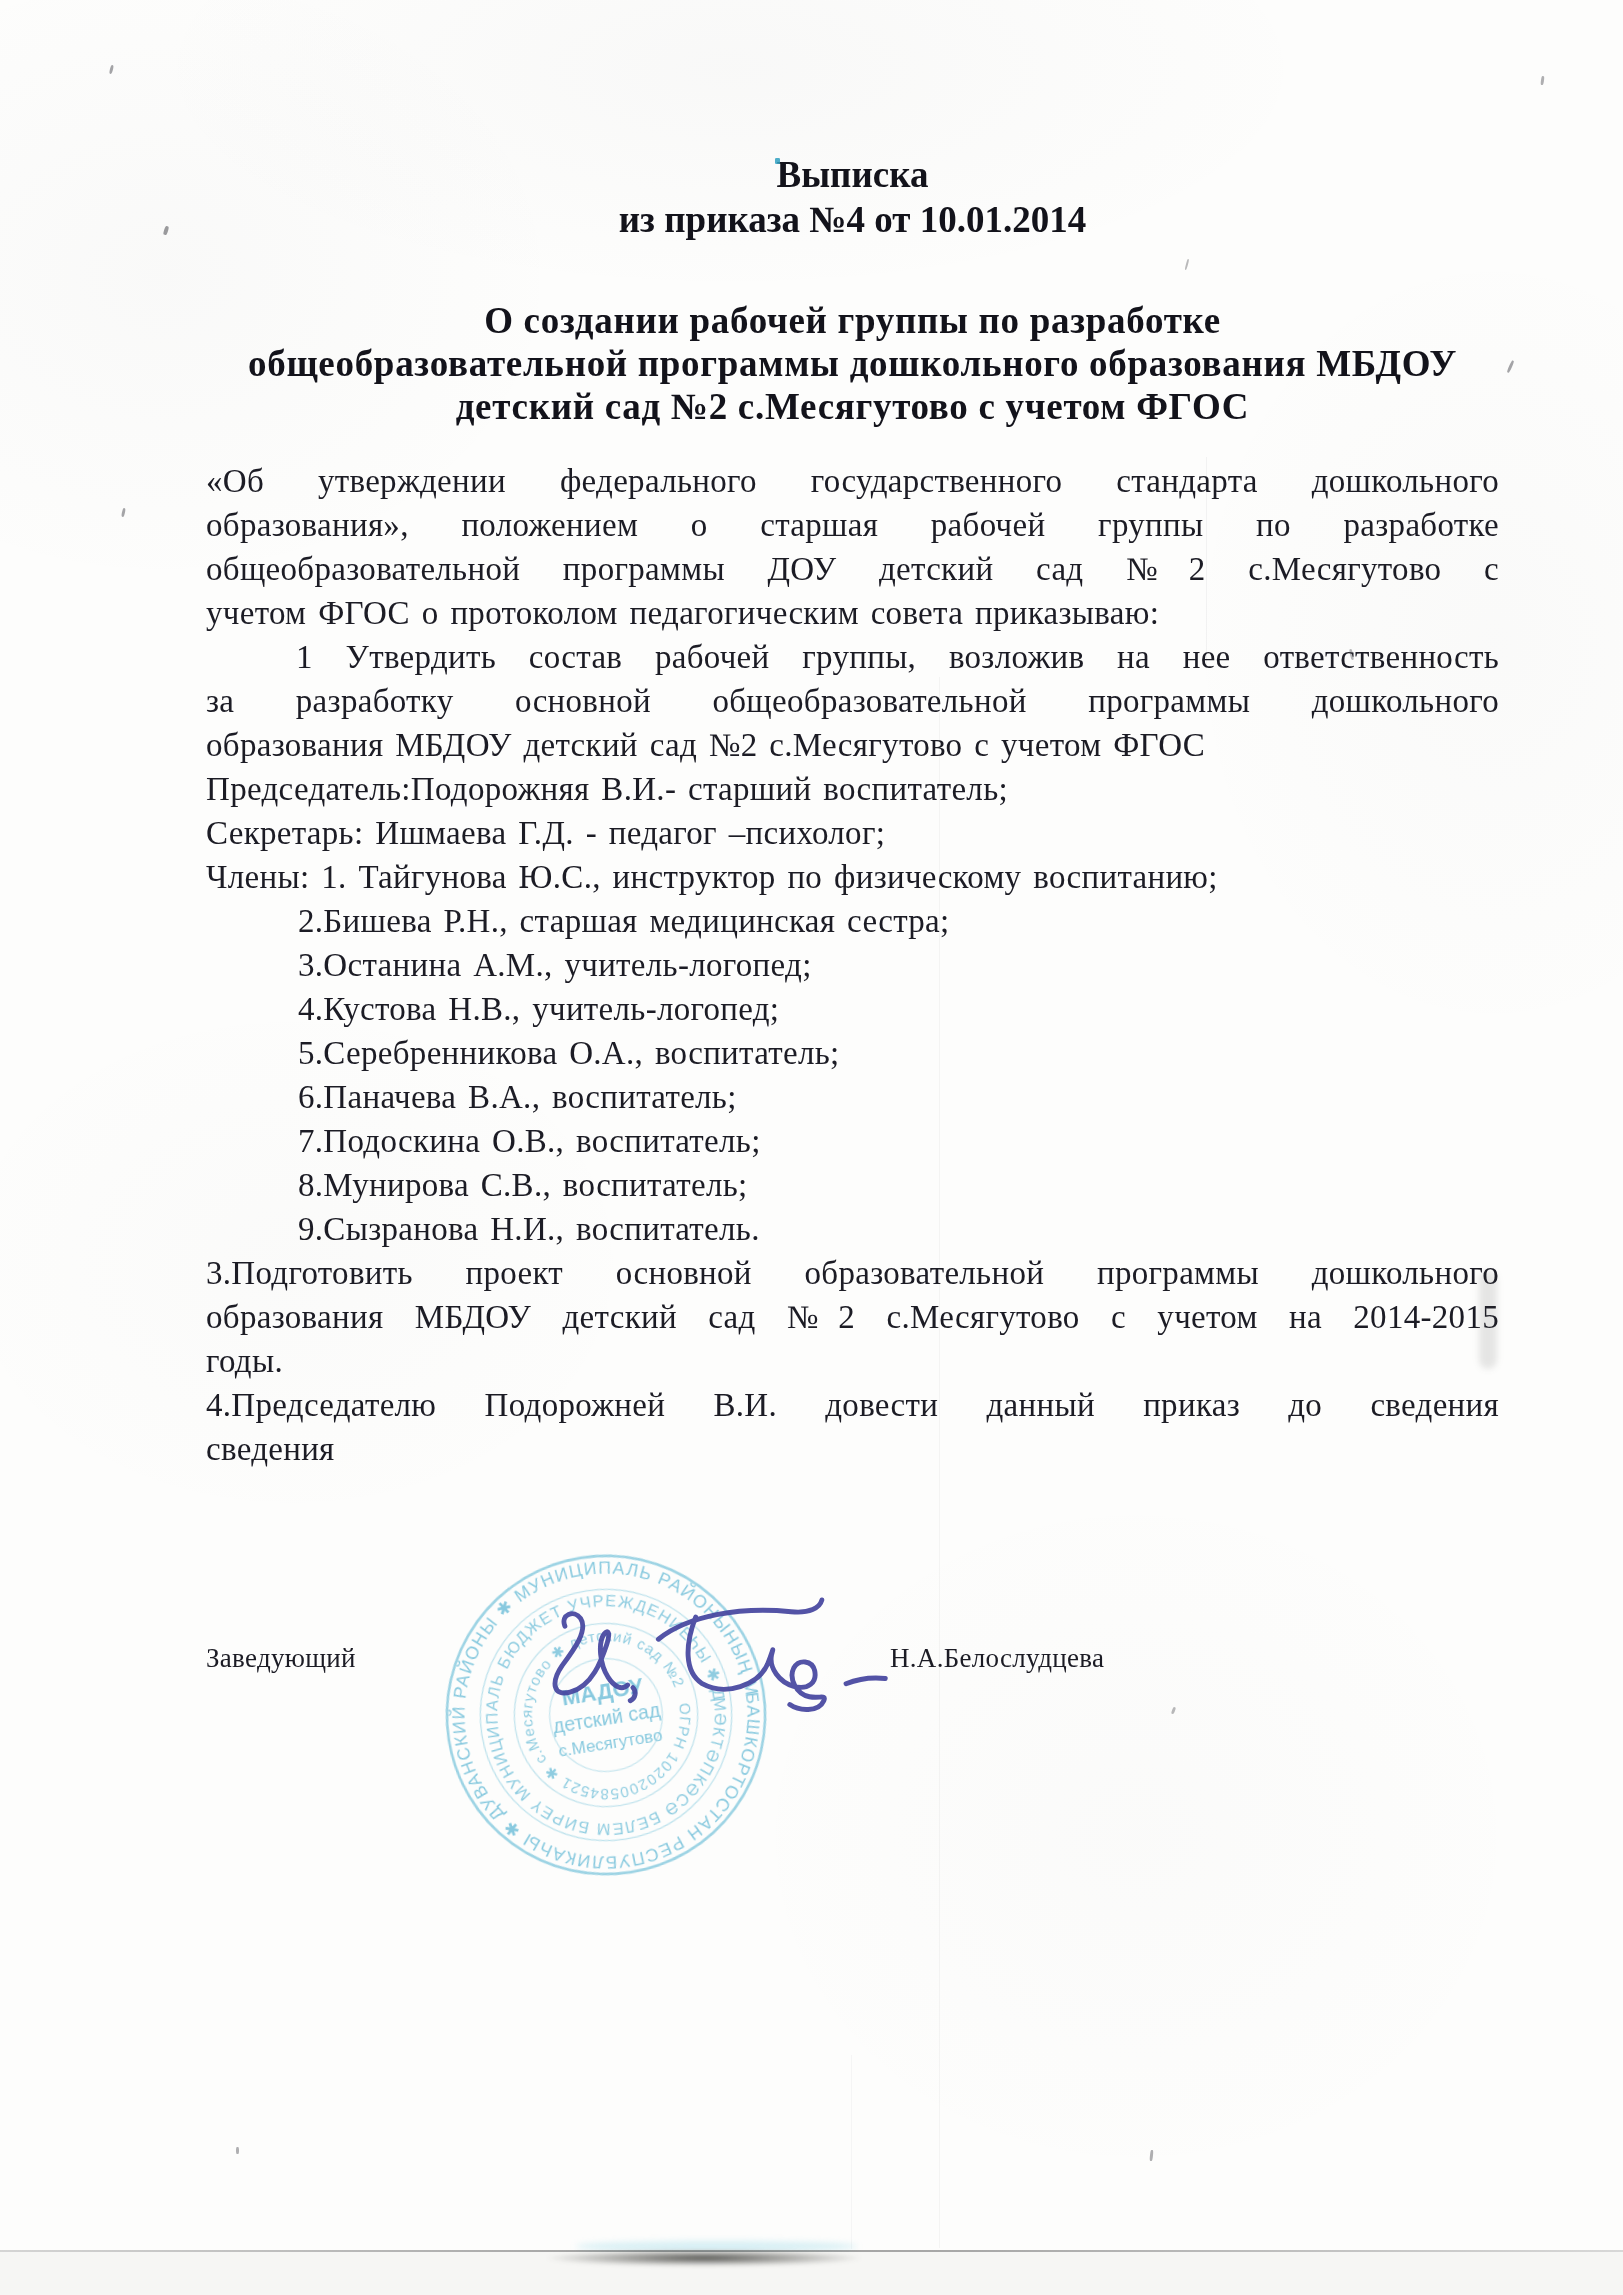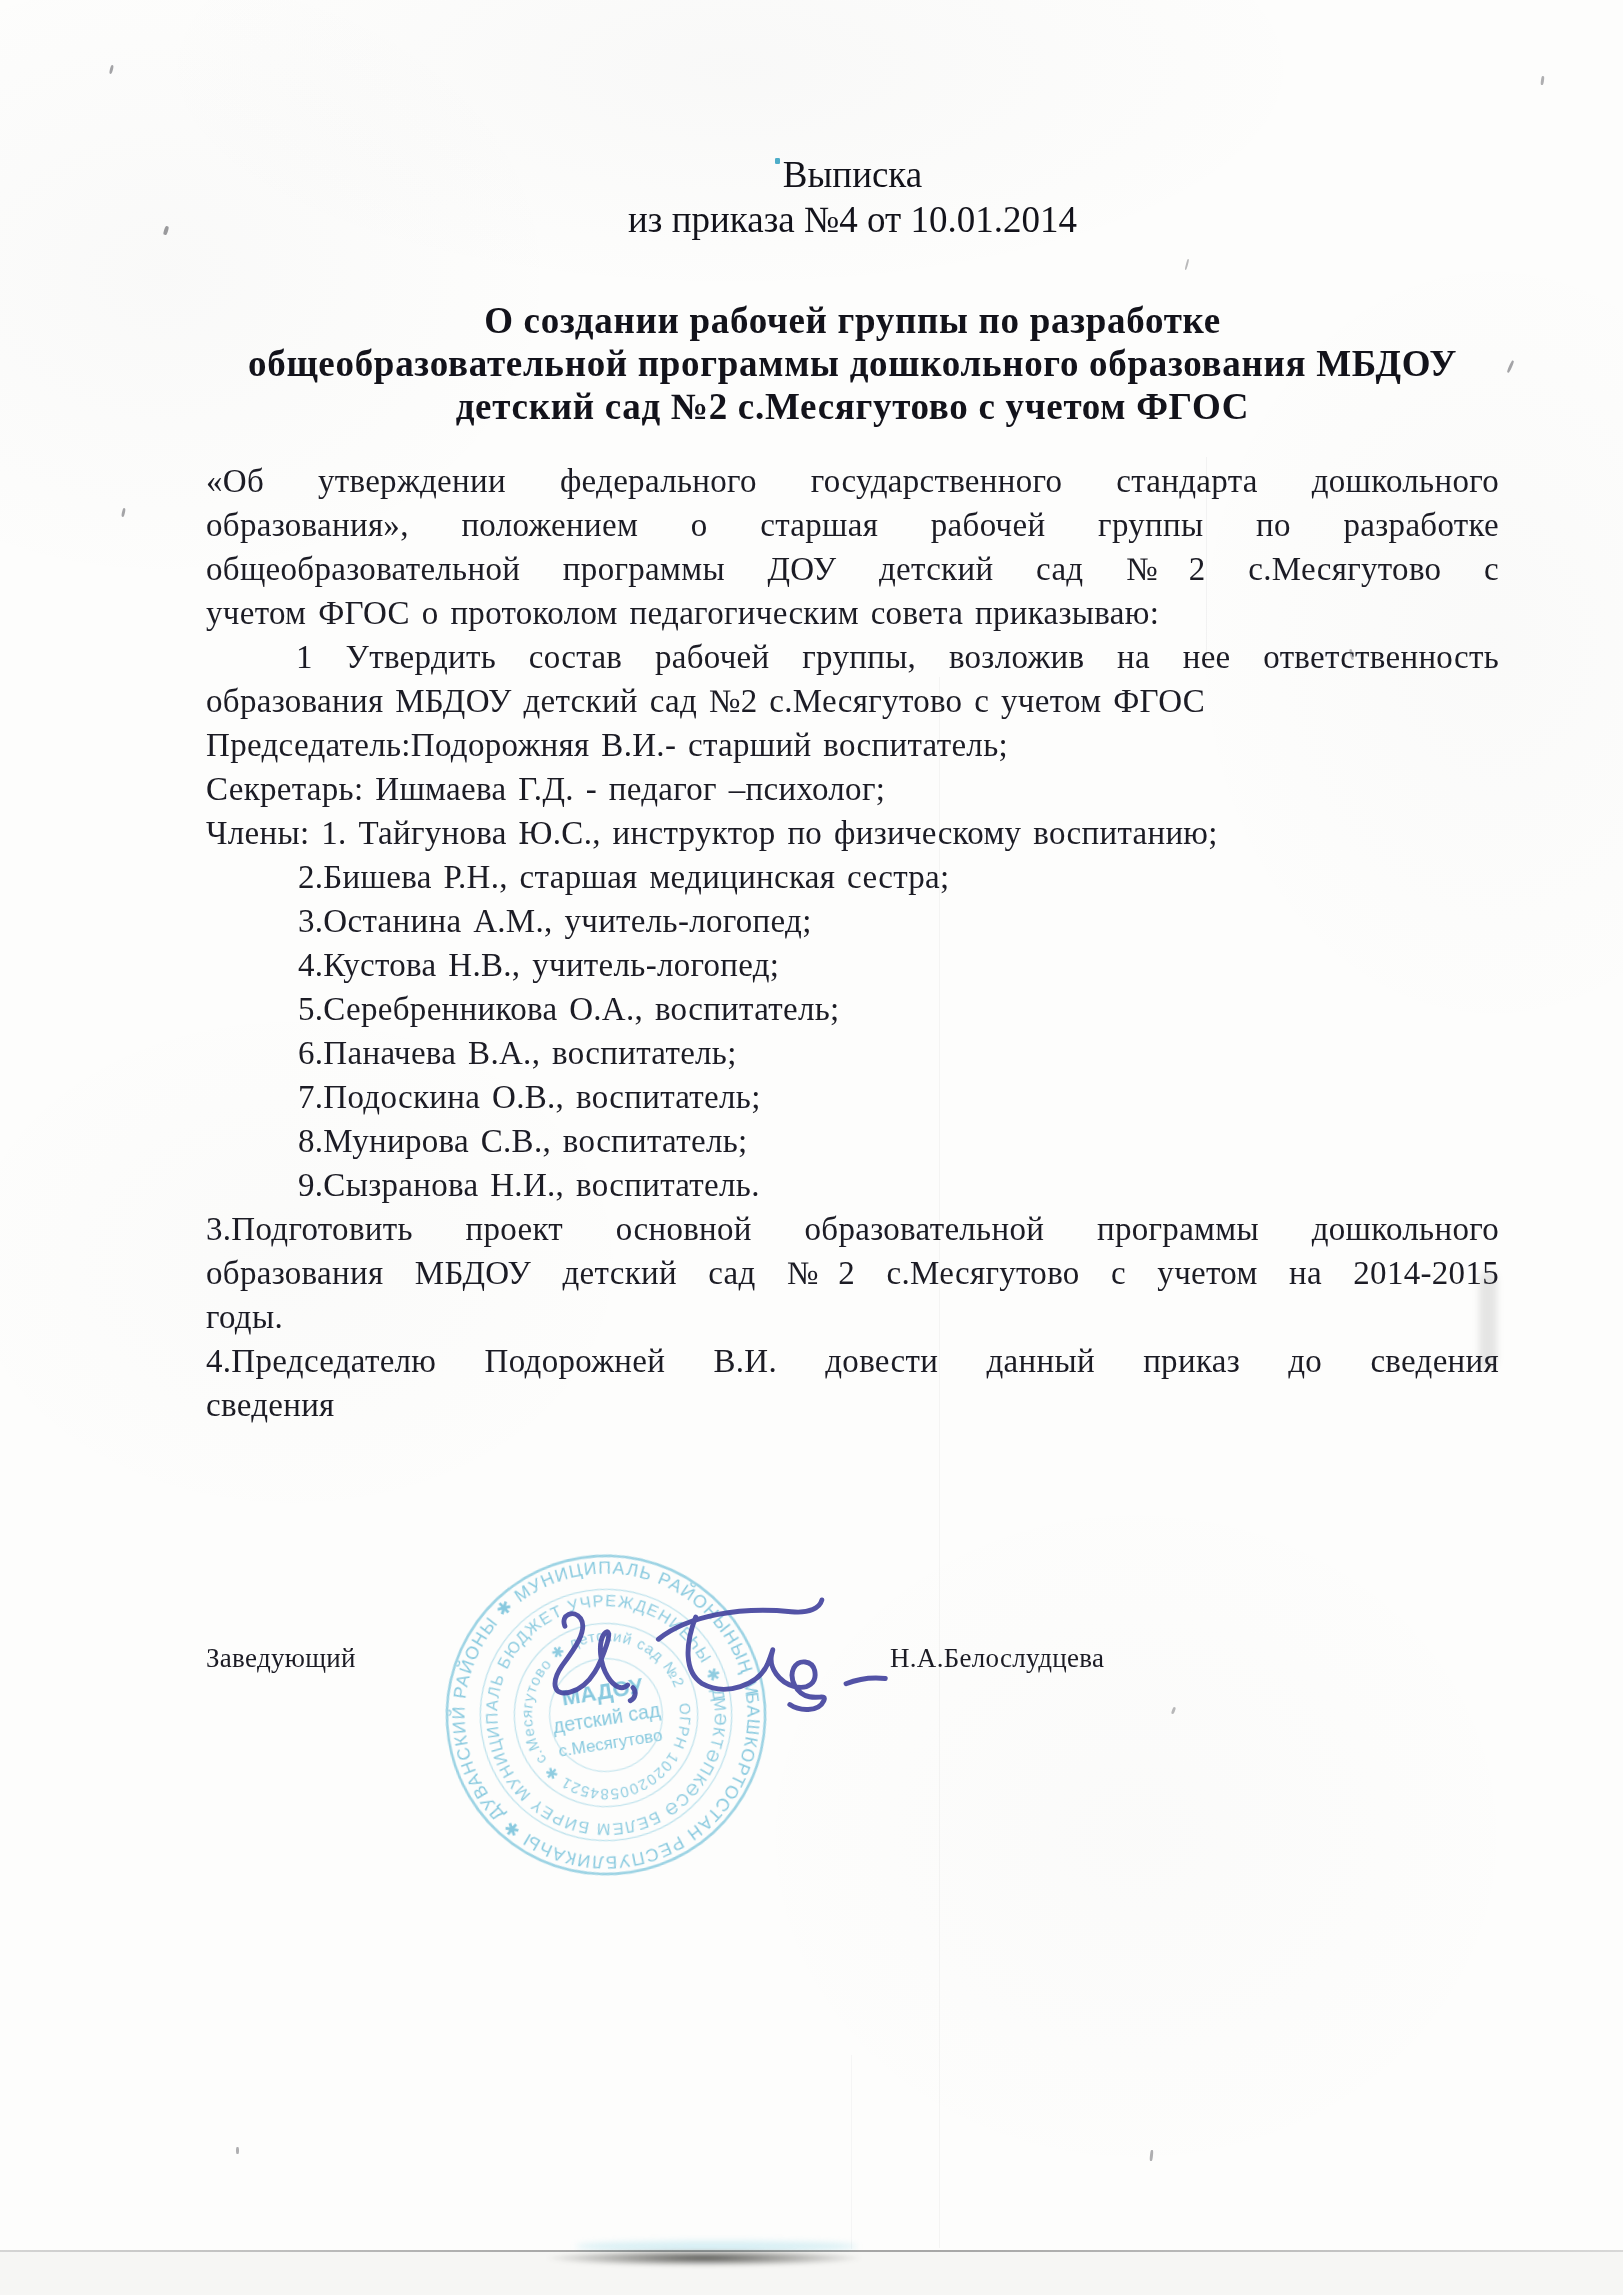--- a/index.html
+++ b/index.html
@@ -15,21 +15,21 @@
       radial-gradient(589px 458px at 10% 12%, rgba(90,90,100,0.022), transparent 70%),
       radial-gradient(458px 589px at 92% 28%, rgba(90,90,100,0.018), transparent 70%),
       radial-gradient(851px 327px at 45% 3%, rgba(90,90,100,0.028), transparent 70%),
       radial-gradient(524px 393px at 18% 55%, rgba(90,90,100,0.015), transparent 70%),
       radial-gradient(589px 524px at 70% 80%, rgba(90,90,100,0.014), transparent 70%);
     color:#1d1d26;
   }
   .content { position:absolute; left:206px; width:1293px; }
 
   
-  .title { top:152px; text-align:center; font-weight:normal; font-size:37px; line-height:45px; color:#13131b; }
+  .title { top:152px; text-align:center; font-weight:bold; font-size:37px; line-height:45px; color:#13131b; }
   .subject { top:287px; text-align:center; font-weight:bold; font-size:37px; line-height:43px; letter-spacing:0.7px; color:#13131b;margin-top:12px; }
 
   
   .body { top:459px; font-size:33px; line-height:44px; letter-spacing:0.3px; word-spacing:3.3px; color:#1c1c25; }
   .body .j { text-align:justify; text-align-last:justify; }
   .body .l { text-align:left; }
   .body .ind1 { text-indent:103px; }
   .body .ind2 { text-indent:90px; }
   .body .mem { padding-left:92px; }
 
@@ -88,20 +88,21 @@
     <div>общеобразовательной программы дошкольного образования МБДОУ</div>
     <div>детский сад №2 с.Месягутово с учетом ФГОС</div>
   </div>
 
   <div class="content body">
     <div class="j">«Об утверждении федерального государственного стандарта дошкольного</div>
     <div class="j">образования», положением о старшая рабочей группы по разработке</div>
     <div class="j">общеобразовательной программы ДОУ детский сад №2 с.Месягутово с</div>
     <div class="l">учетом ФГОС о протоколом педагогическим совета приказываю:</div>
     <div class="j ind2">1  Утвердить состав рабочей группы, возложив на нее ответственность</div>
+    <div class="j">за разработку основной общеобразовательной программы дошкольного</div>
     <div class="l">образования МБДОУ детский сад №2 с.Месягутово с учетом ФГОС</div>
     <div class="l">Председатель:Подорожняя В.И.- старший воспитатель;</div>
     <div class="l">Секретарь: Ишмаева Г.Д. -  педагог –психолог;</div>
     <div class="l">Члены: 1. Тайгунова Ю.С., инструктор по физическому воспитанию;</div>
     <div class="l mem">2.Бишева Р.Н., старшая медицинская сестра;</div>
     <div class="l mem">3.Останина А.М., учитель-логопед;</div>
     <div class="l mem">4.Кустова Н.В., учитель-логопед;</div>
     <div class="l mem">5.Серебренникова О.А., воспитатель;</div>
     <div class="l mem">6.Паначева В.А., воспитатель;</div>
     <div class="l mem">7.Подоскина О.В., воспитатель;</div>

